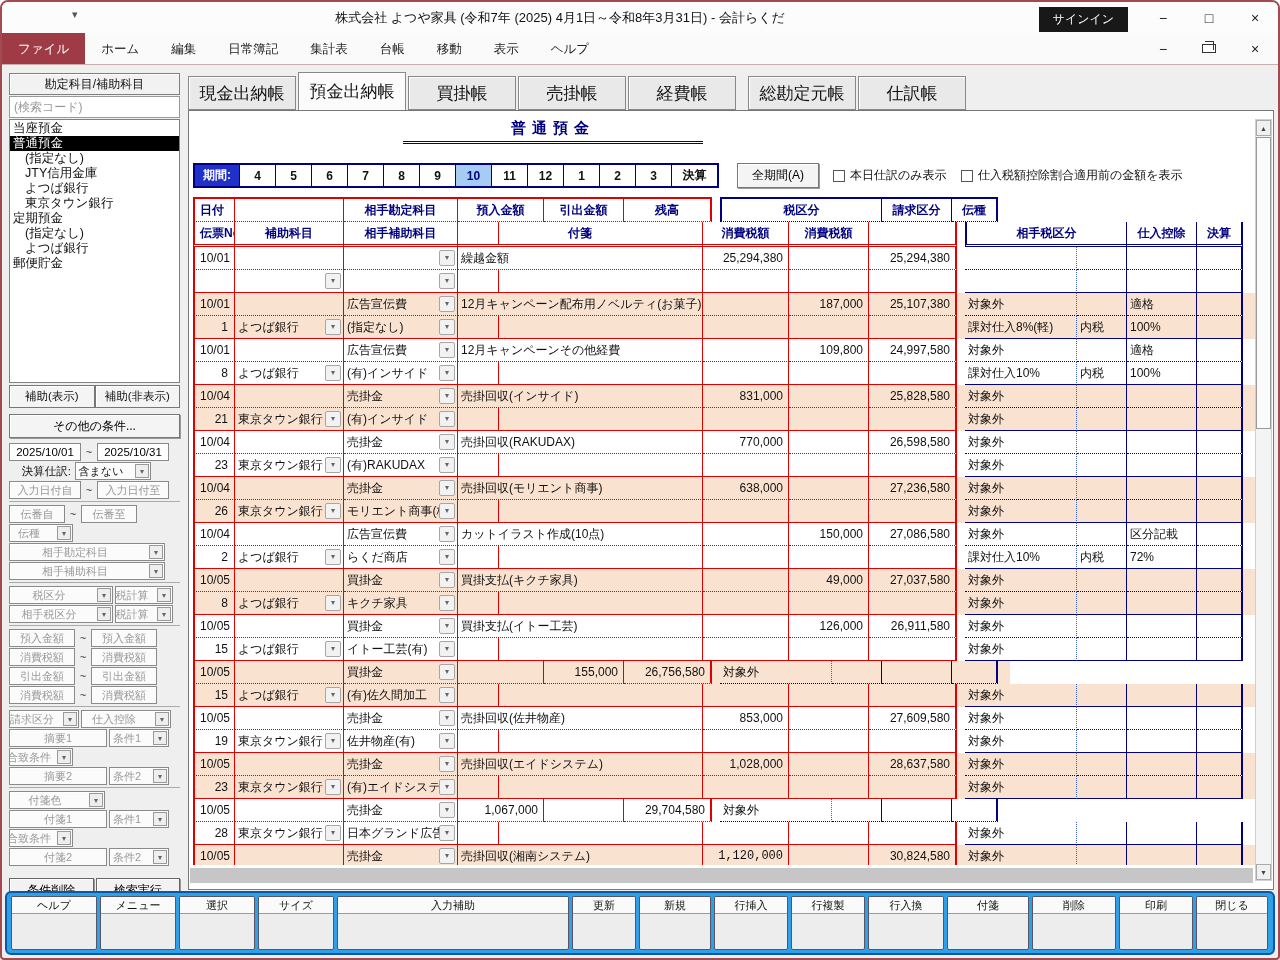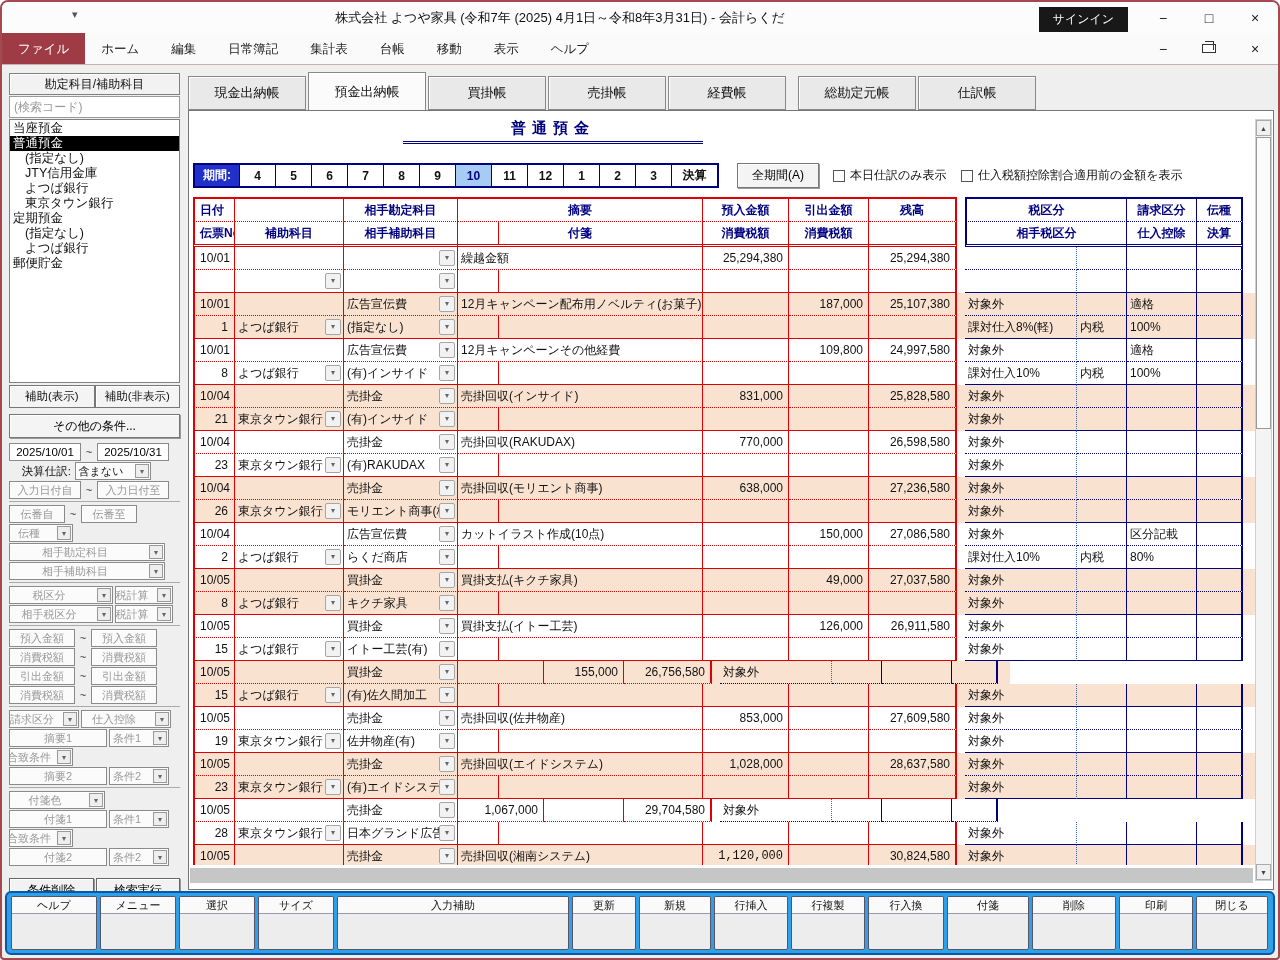--- a/index.html
+++ b/index.html
@@ -59,21 +59,21 @@
   .fc.sel{padding-right:24px;}
   .fc .dd{position:absolute;right:1px;top:1px;width:14px;height:14px;border:1px solid #999;background:#EEE;
           font-size:8px;line-height:13px;text-align:center;color:#666;}
   .f-label{font-size:11.5px;text-align:right;padding-right:2px;}
   .f-tilde{font-size:11px;width:12px;text-align:center;color:#333;}
   #sb-actions{position:absolute;left:7px;top:862px;width:171px;display:flex;gap:2px;height:24px;margin-top:14px;}
   .abtn{flex:1;border:1px solid #666;background:#F2F2F2;font-size:12px;font-family:inherit;
         box-shadow:inset 1px 1px 0 #fff,1px 1px 0 #999;}
   
   #tabs{position:absolute;left:186px;top:70px;height:38px;display:flex;align-items:flex-end;z-index:2;}
-  .tab{width:118px;height:34px;border:1px solid #888;background:#E9E9E9;font-size:13px;display:flex;
+  .tab{width:108px;height:34px;border:1px solid #888;background:#E9E9E9;font-size:17px;display:flex;
        align-items:center;justify-content:center;box-shadow:inset 1px 1px 0 #fff;margin-right:2px;}
   .tab.active{height:38px;background:#FBFBFB;border-bottom:none;}
   .tab.gap{margin-left:10px;}
   
   #content{position:absolute;left:186px;top:108px;width:1086px;height:780px;background:#fff;border:1px solid #777;}
   #ledger-title{position:absolute;left:214px;top:8px;width:300px;text-align:center;font-size:15px;font-weight:bold;
                 color:var(--navy);letter-spacing:6px;padding-bottom:3px;border-bottom:3px double var(--navy);}
   #period{position:absolute;left:4px;top:52px;height:25px;display:flex;border:2px solid var(--navy);background:#fff;}
   .p-label{width:44px;background:#2030C8;color:#fff;font-size:12px;font-weight:bold;display:flex;
            align-items:center;justify-content:center;}
@@ -405,21 +405,20 @@
     </div>
     <div class="chk" id="chk2">
       <span class="box"></span>
       <span>仕入税額控除割合適用前の金額を表示</span>
     </div>
     <div id="table">
         <div class="hrow hr1">
           <div class="tc rc f hleft" style="width: 42px;">日付</div>
           <div class="tc rc" style="width: 109px;"></div>
           <div class="tc rc" style="width: 114px;">相手勘定科目</div>
-          <div class="tc rc" style="width: 245px;">摘要</div>
           <div class="tc rc" style="width: 86px;">預入金額</div>
           <div class="tc rc" style="width: 80px;">引出金額</div>
           <div class="tc rc l" style="width: 88px;">残高</div>
           <div class="tc gapc" style="width: 8px;"></div>
           <div class="tc nc f" style="width: 162px;">税区分</div>
           <div class="tc nc" style="width: 70px;">請求区分</div>
           <div class="tc nc l" style="width: 46px;">伝種</div>
           <div class="tc fillc" style="width: 12px;"></div>
         </div>
         <div class="hrow hr2">
@@ -668,21 +667,21 @@
             <div class="tc rc pr" style="width: 114px;">らくだ商店<span class="cdd">▾</span></div>
             <div class="tc rc" style="width: 245px;">
               <span class="ind40"></span>
             </div>
             <div class="tc rc amt" style="width: 86px;"></div>
             <div class="tc rc amt" style="width: 80px;"></div>
             <div class="tc rc l amt" style="width: 88px;"></div>
             <div class="tc gapc" style="width: 8px;"></div>
             <div class="tc nc dotr" style="width: 112px;">課対仕入10%</div>
             <div class="tc nc" style="width: 50px;">内税</div>
-            <div class="tc nc" style="width: 70px;">80%</div>
+            <div class="tc nc" style="width: 70px;">72%</div>
             <div class="tc nc l" style="width: 46px;"></div>
             <div class="tc fillc" style="width: 12px;"></div>
           </div>
         </div>
         <div class="blk shade">
           <div class="sub t">
             <div class="tc rc f dt" style="width: 42px;">10/05</div>
             <div class="tc rc" style="width: 109px;"></div>
             <div class="tc rc pr" style="width: 114px;">買掛金<span class="cdd">▾</span></div>
             <div class="tc rc" style="width: 245px;">買掛支払(キクチ家具)</div>

